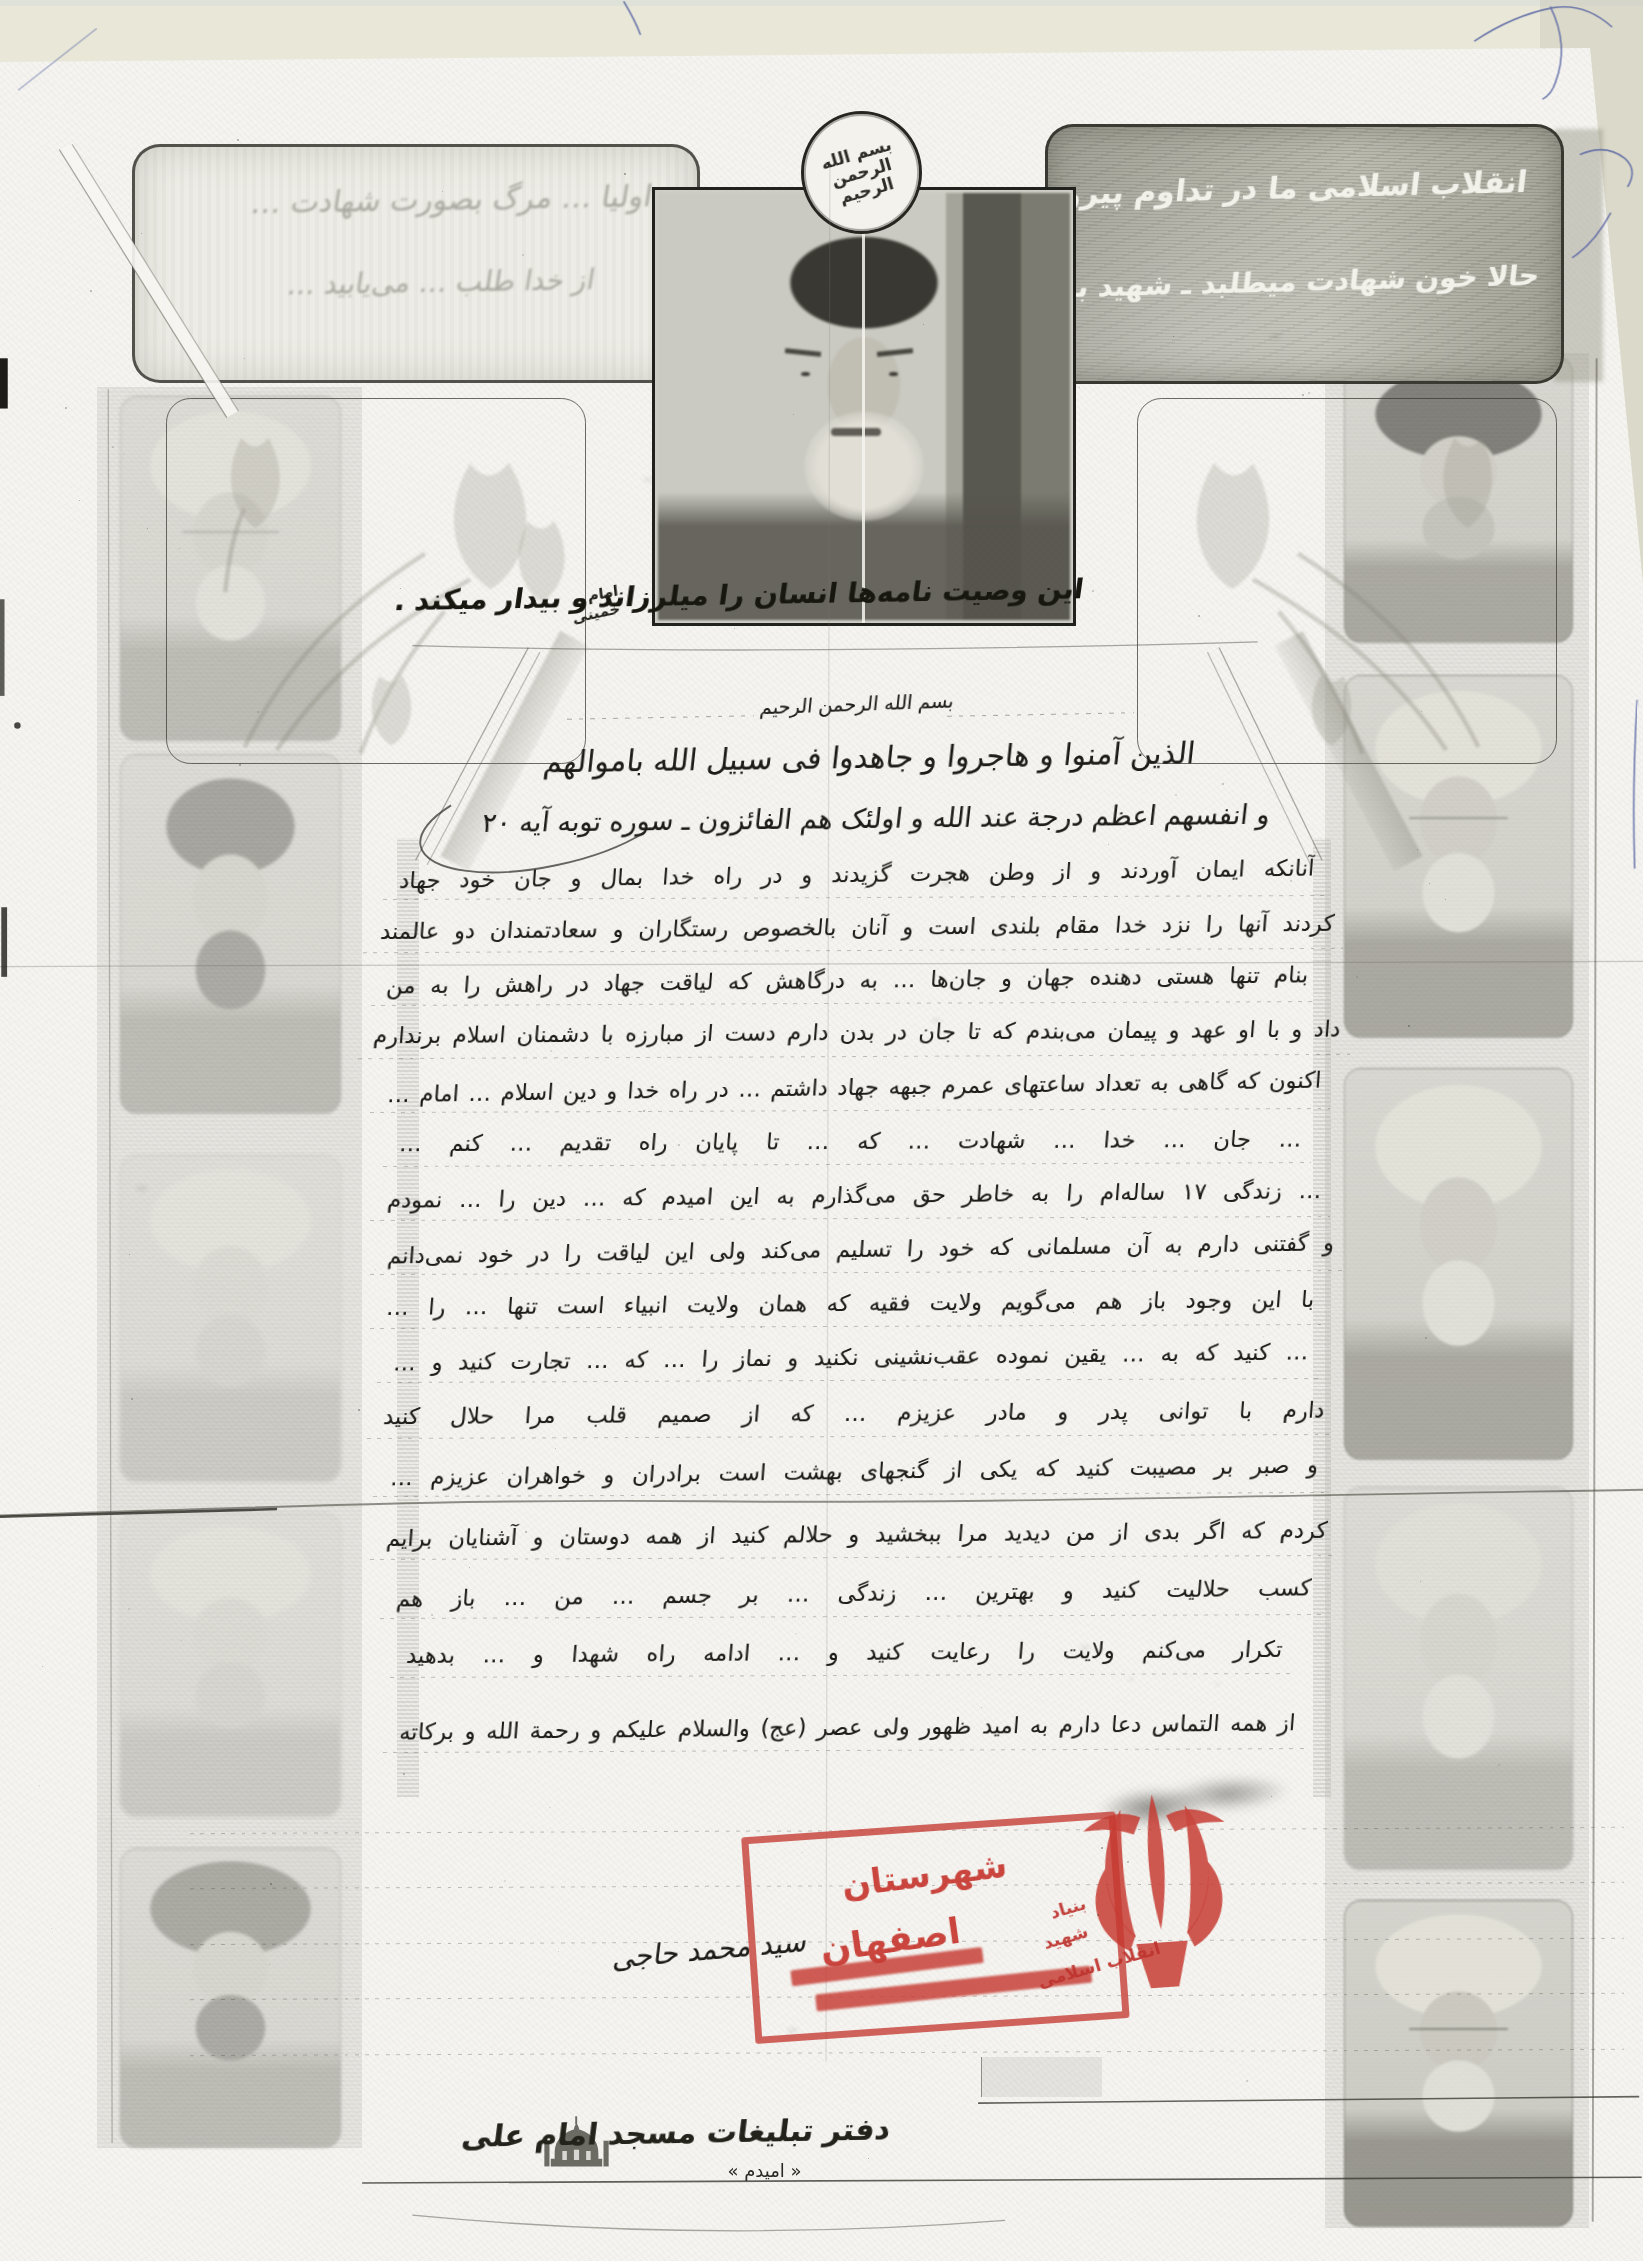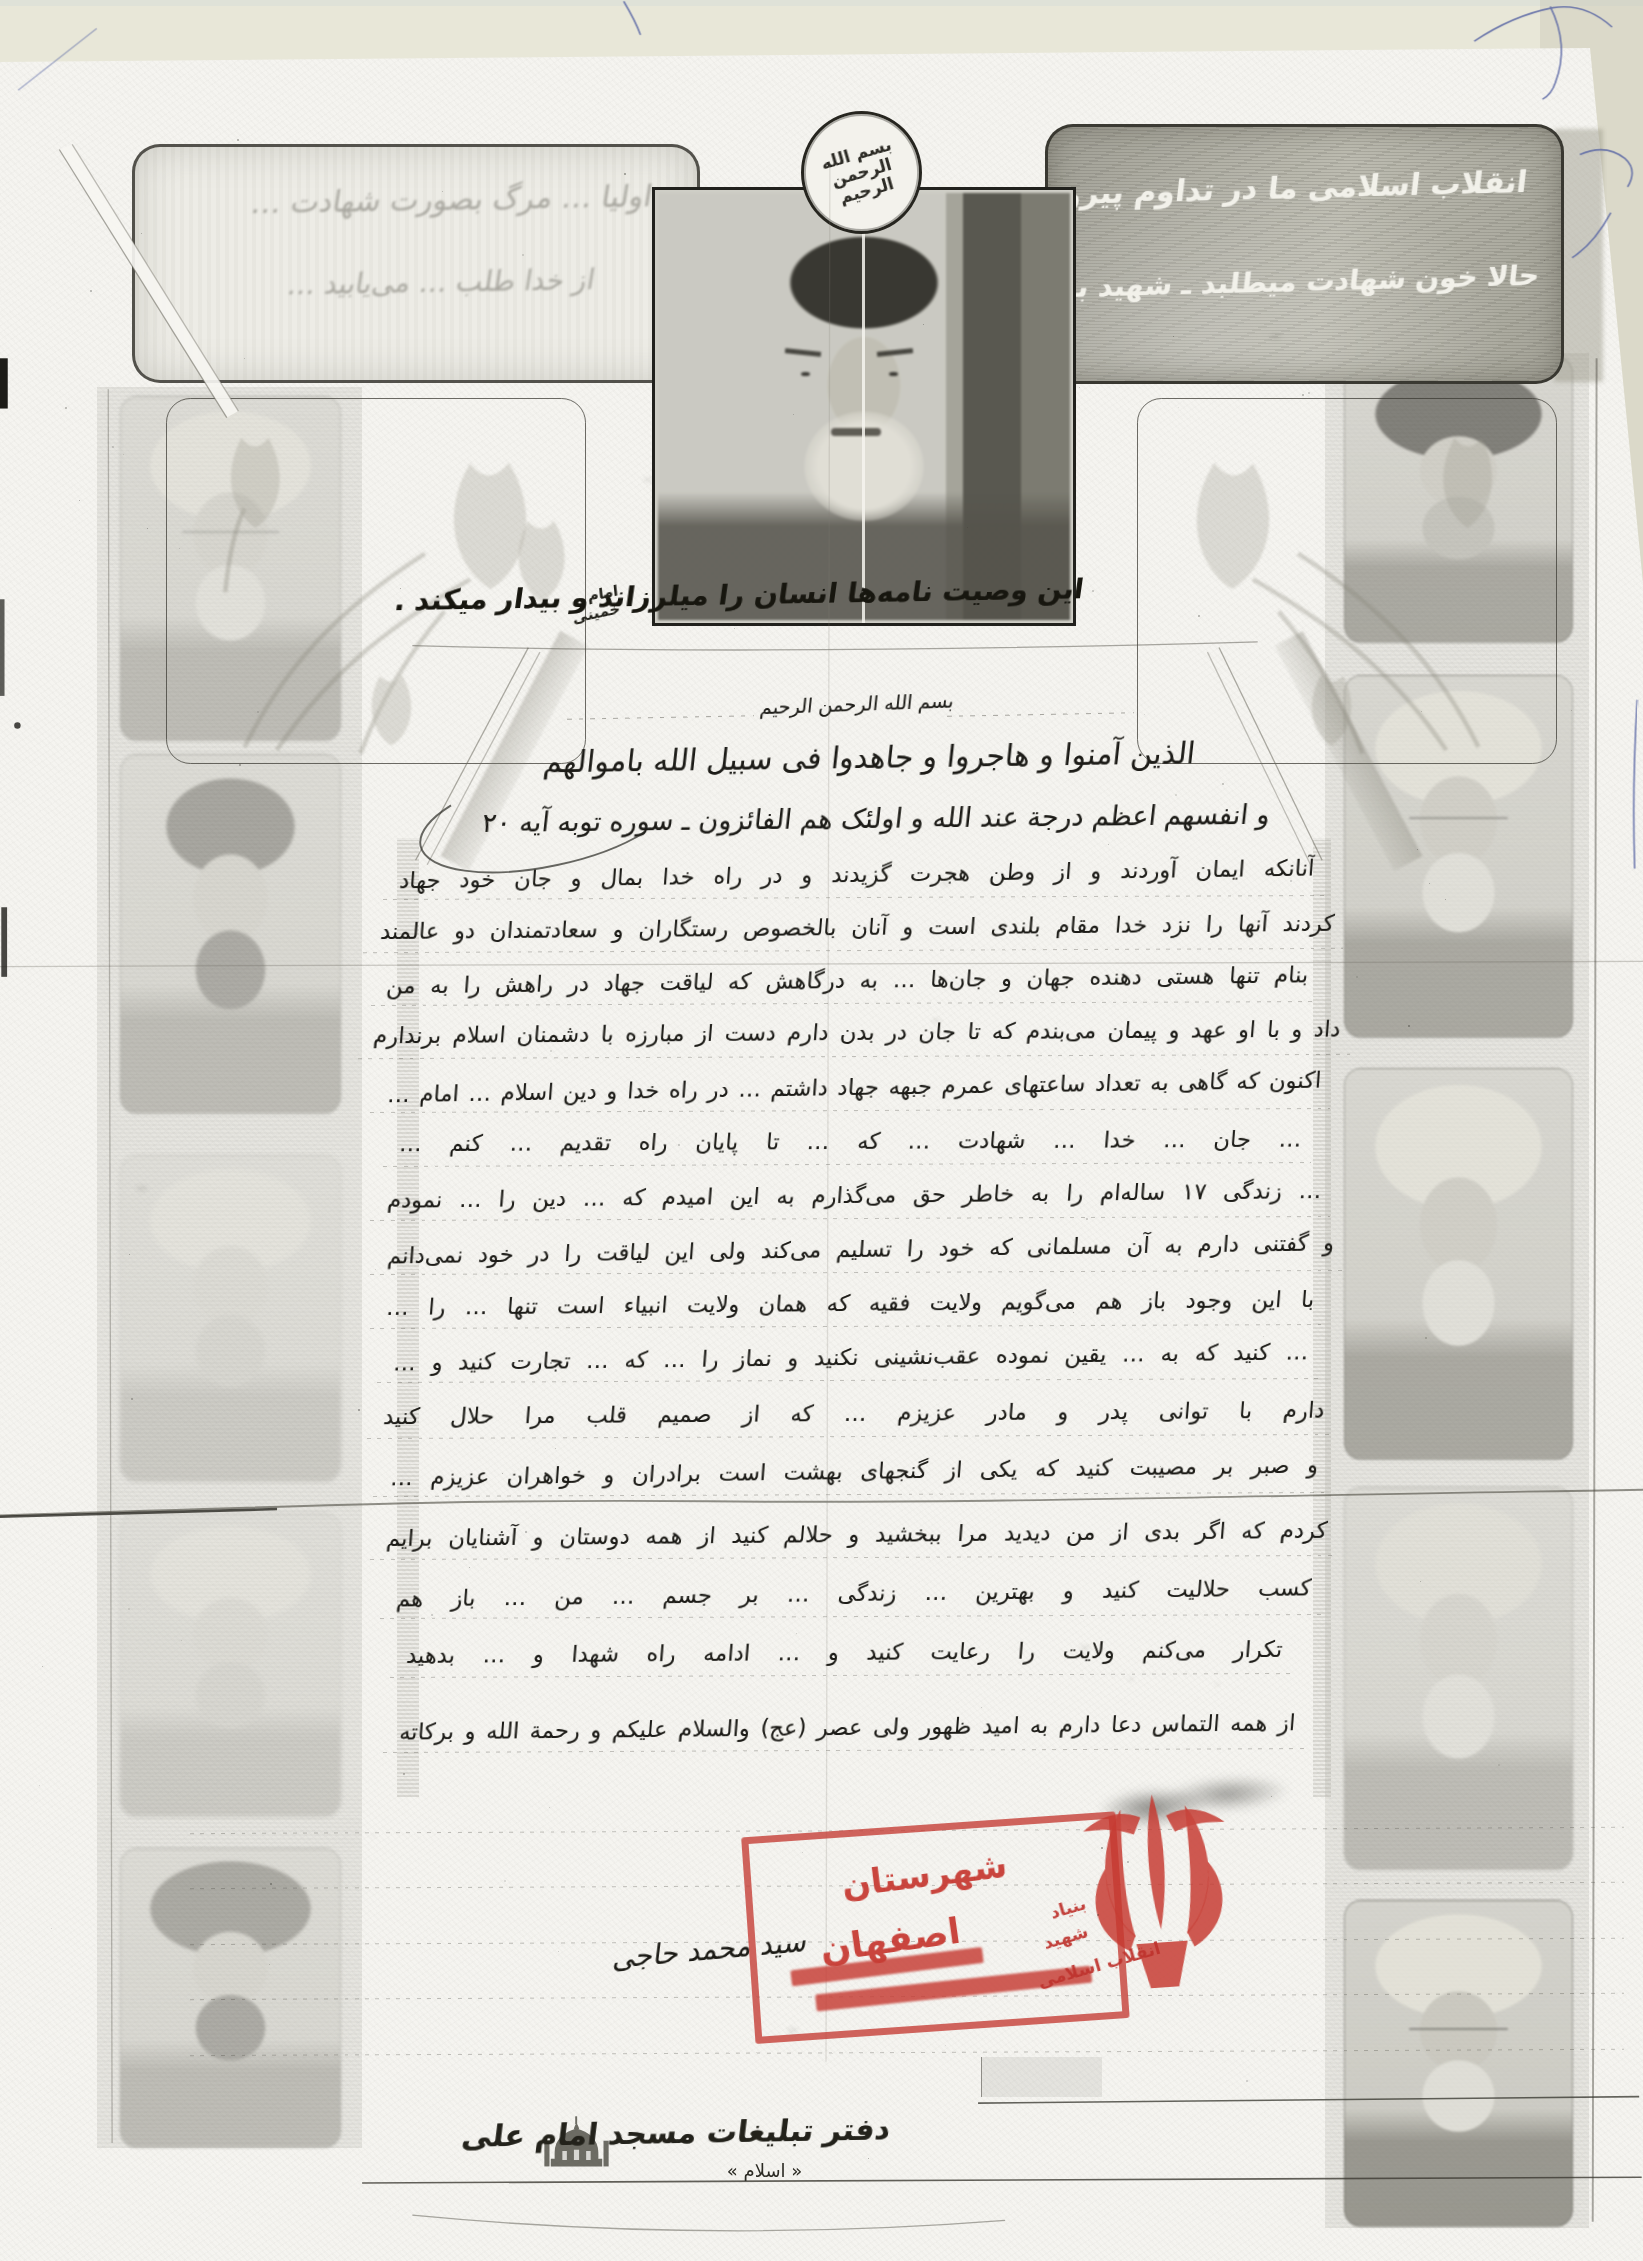--- a/index.html
+++ b/index.html
@@ -315,21 +315,21 @@
       <path d="M52,12 c-2,4 -4,7 -4,10 h8 c0,-3 -2,-6 -4,-10 z"></path>
       <rect x="50" y="2" width="3" height="12"></rect>
     </g>
     <g fill="#f5f4f0" opacity=".8">
       <rect x="30" y="56" width="7" height="14"></rect>
       <rect x="48" y="54" width="8" height="16"></rect>
       <rect x="67" y="56" width="7" height="14"></rect>
     </g>
   </svg>
   <div class="abs hw" id="footer-office">دفتر تبلیغات مسجد امام علی</div>
-  <div class="abs" id="footer-city">« اسلام »</div>
+  <div class="abs" id="footer-city">« امیدم »</div>
 
   <svg id="linework" width="1643" height="2261" viewBox="0 0 2550 3509">
     <polygon points="92,232 112,224 370,638 352,648" fill="#f6f5f1" opacity=".92"></polygon>
     <line x1="92" y1="232" x2="352" y2="648" stroke="rgba(100,98,88,.55)" stroke-width="2"></line>
     <line x1="112" y1="224" x2="370" y2="638" stroke="rgba(100,98,88,.4)" stroke-width="2"></line>
     <line x1="820" y1="1005" x2="645" y2="1335" stroke="rgba(108,106,95,.55)" stroke-width="2"></line>
     <line x1="838" y1="1012" x2="663" y2="1342" stroke="rgba(108,106,95,.4)" stroke-width="2"></line>
     <line x1="1892" y1="1005" x2="2052" y2="1335" stroke="rgba(108,106,95,.55)" stroke-width="2"></line>
     <line x1="1874" y1="1012" x2="2034" y2="1342" stroke="rgba(108,106,95,.4)" stroke-width="2"></line>
     <path d="M640,1002 Q1200,1018 1952,996" fill="none" stroke="rgba(70,68,60,.45)" stroke-width="2"></path>

